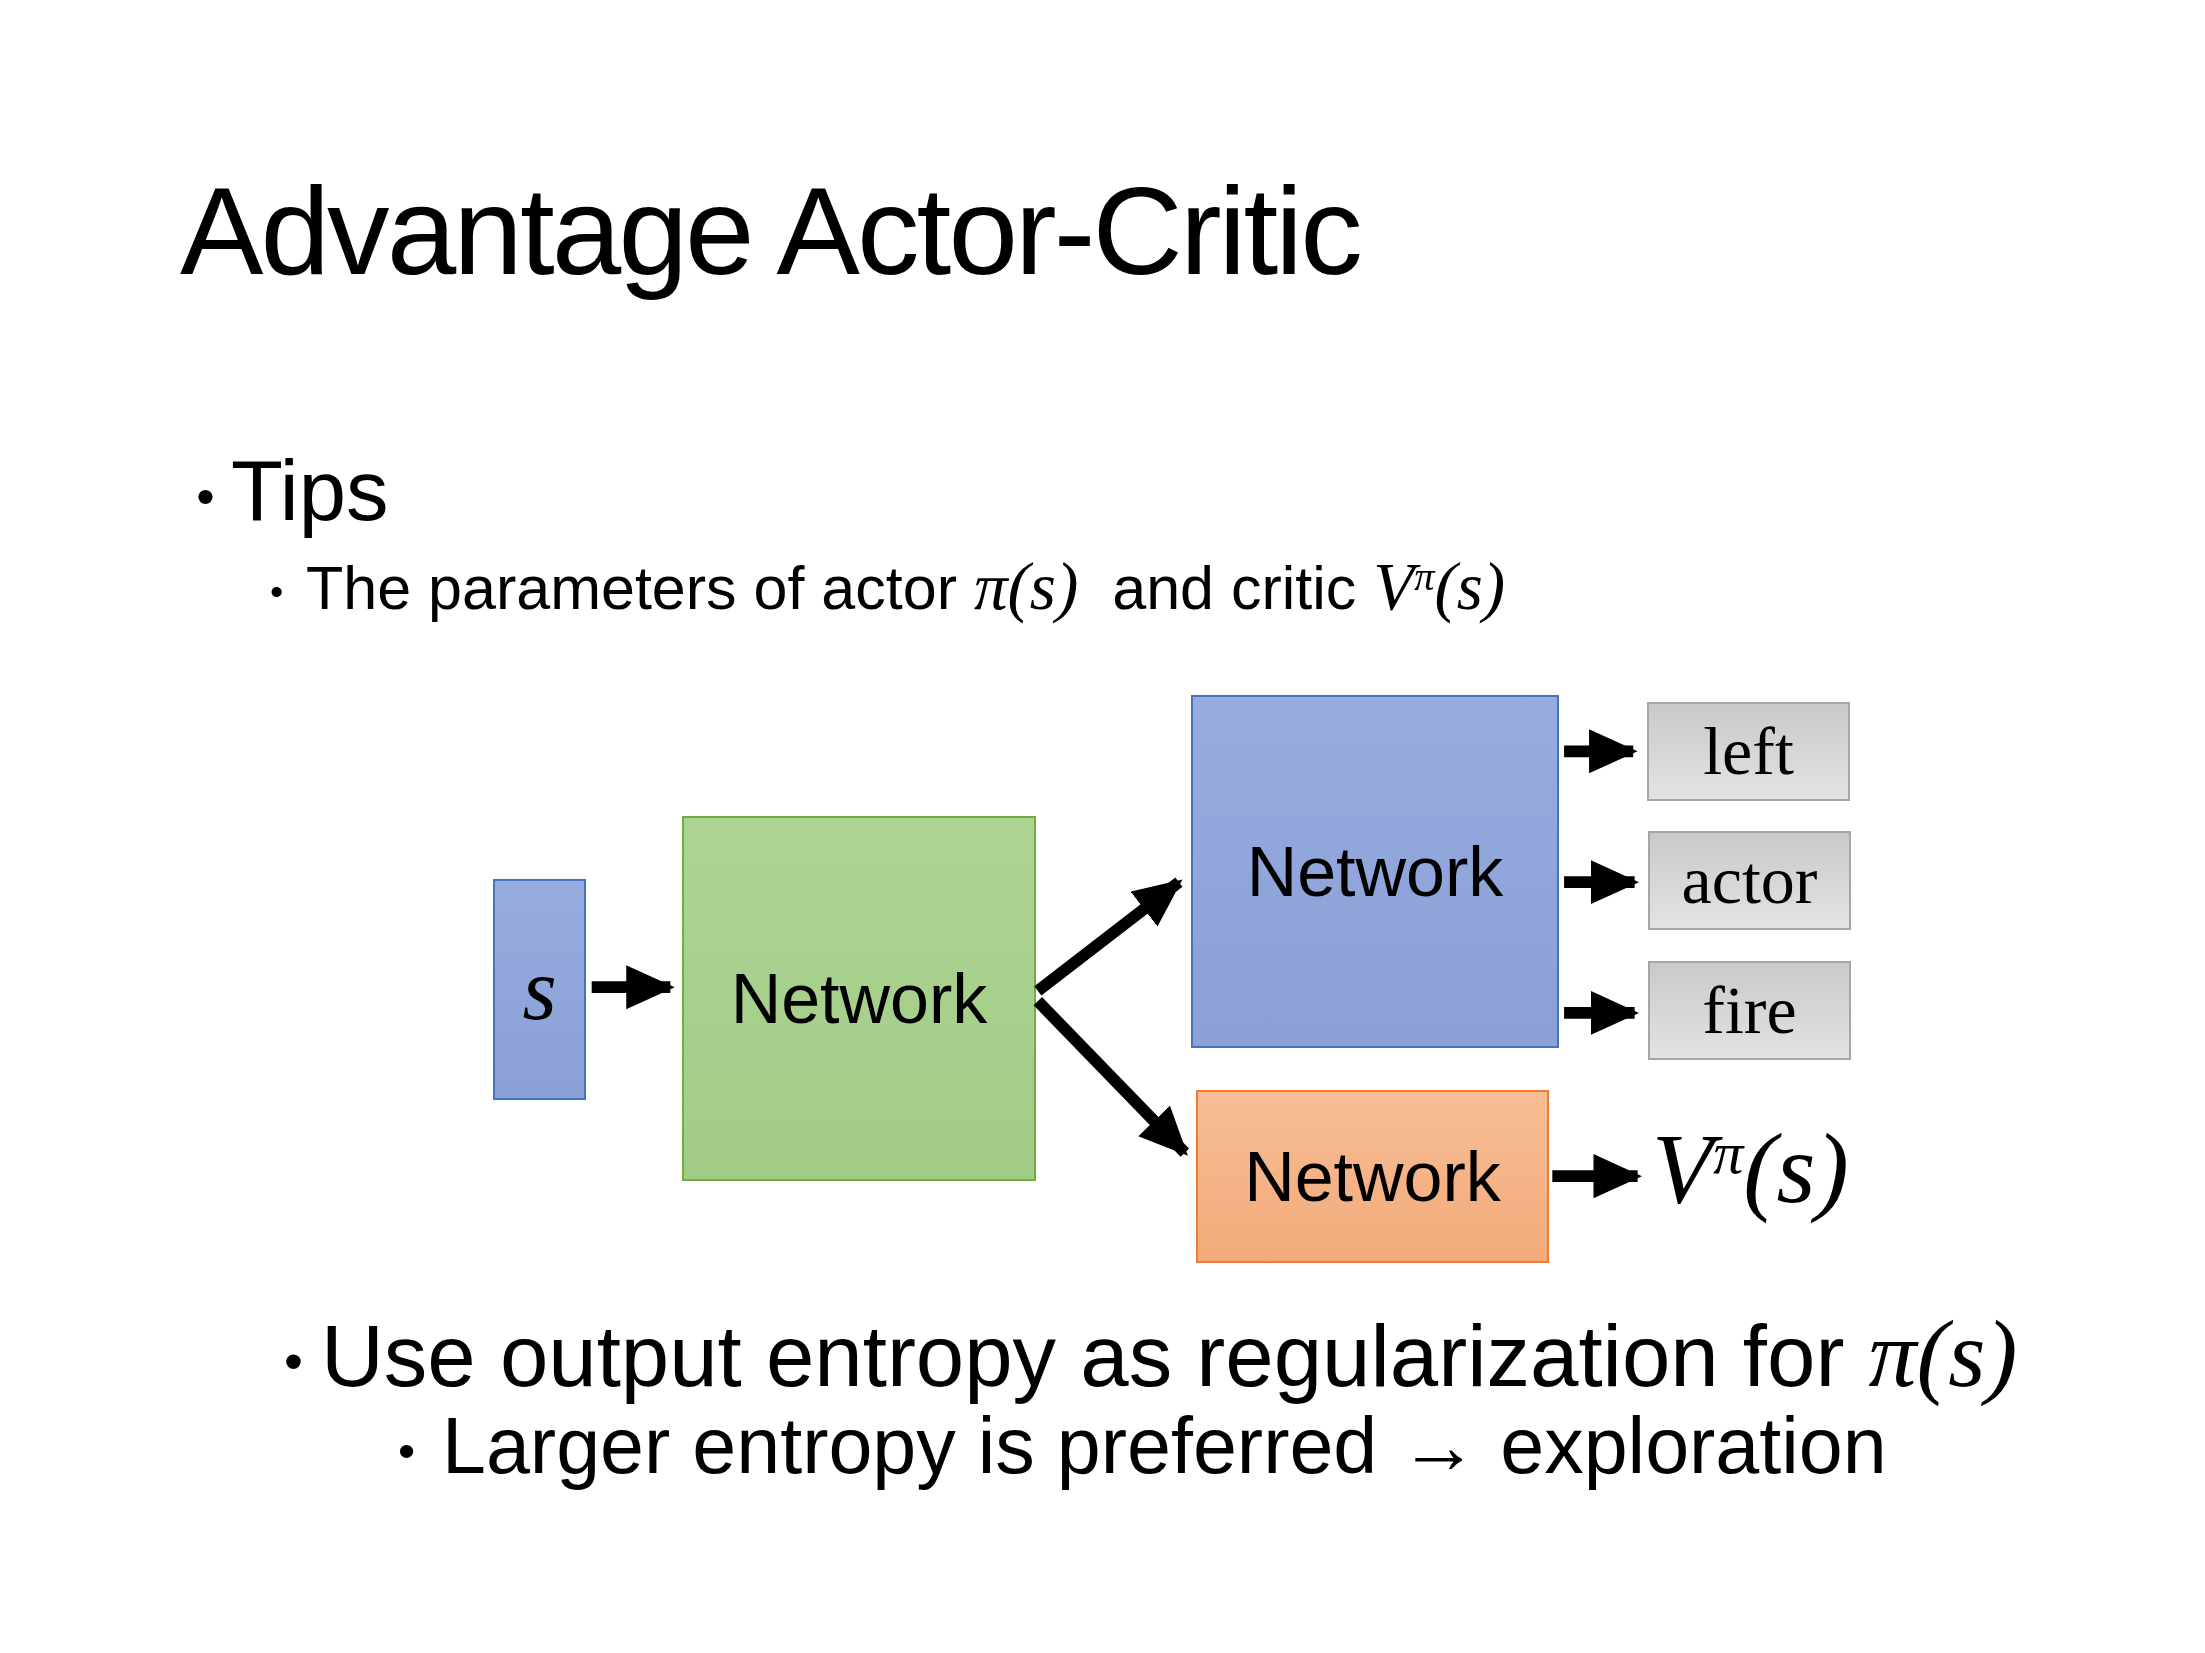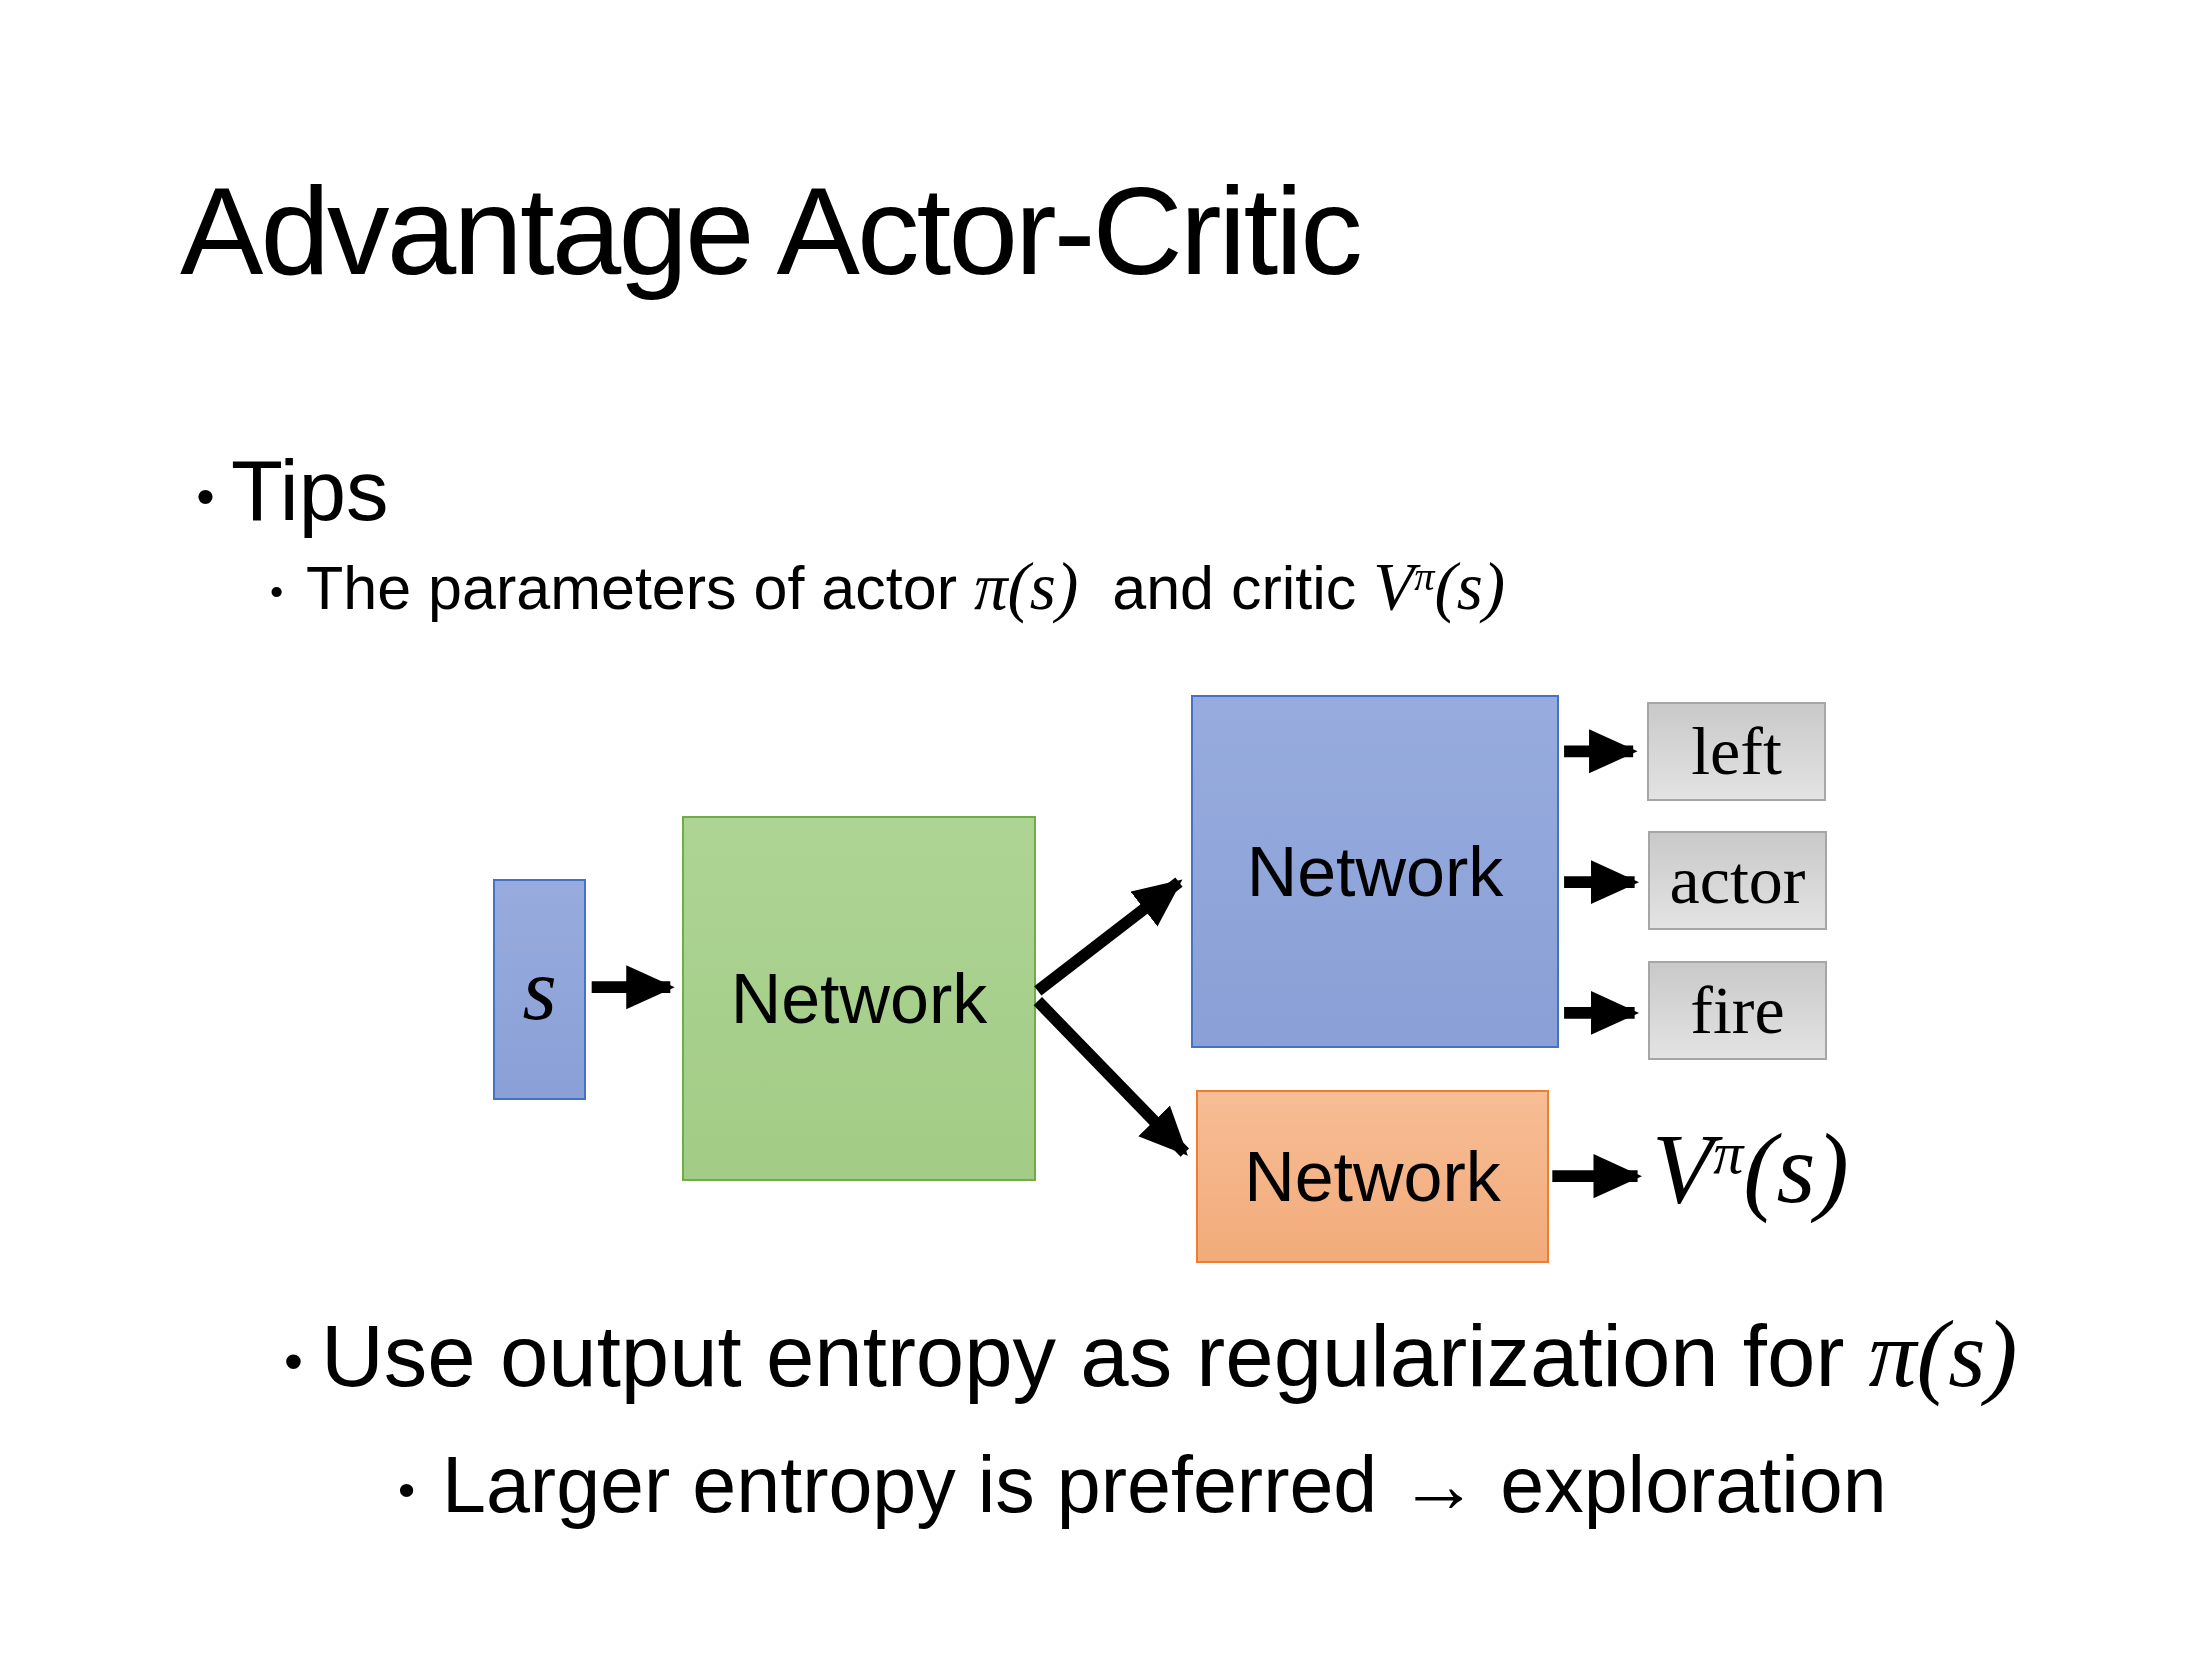--- a/index.html
+++ b/index.html
@@ -23,21 +23,21 @@
   }
   .line {
     position: absolute;
     white-space: pre;
     line-height: 1.25;
   }
   .l-tips { left: 180px; top: 438px; font-size: 85px; text-align: center; }
   .l-b1a  { left: 270px; top: 545px; font-size: 61px; }
   .l-b1b  { left: 312px; top: 647px; font-size: 87px; }
   .l-b2   { left: 284px; top: 1295px; font-size: 87px; }
-  .l-b3   { left: 398px; top: 1397px; font-size: 79px; margin-top: 39px; }
+  .l-b3   { left: 398px; top: 1397px; font-size: 79px; }
   .bullet {
     display: inline-block;
     font-size: 0.62em;
     vertical-align: 0.12em;
   }
   .bw70 { width: 51px; }
   .bw49 { width: 36px; }
   .bw50 { width: 37px; }
   .bw60 { width: 44px; }
   .math {
@@ -73,21 +73,21 @@
     background: linear-gradient(180deg, #97abde 0%, #8aa0d6 100%);
     border: 2.9px solid #4472C4;
   }
   .orange-box {
     left: 1196px; top: 1090px; width: 353px; height: 173px;
     background: linear-gradient(180deg, #f7bd95 0%, #f2ab7a 100%);
     border: 2.9px solid #ED7D31;
   }
   .net-label { font-size: 70px; }
   .gray-box {
-    width: 179px; height: 99px;
+    width: 203px; height: 99px;
     background: linear-gradient(180deg, #c9c9c9 0%, #e3e3e3 100%);
     border: 2.9px solid #A6A6A6;
   }
   .g1 { left: 1647px; top: 702px; }
   .g2 { left: 1648px; top: 831px; }
   .g3 { left: 1648px; top: 961px; }
   .action-label {
     font-family: "Liberation Serif", "DejaVu Serif", serif;
     font-size: 68px;
   }

